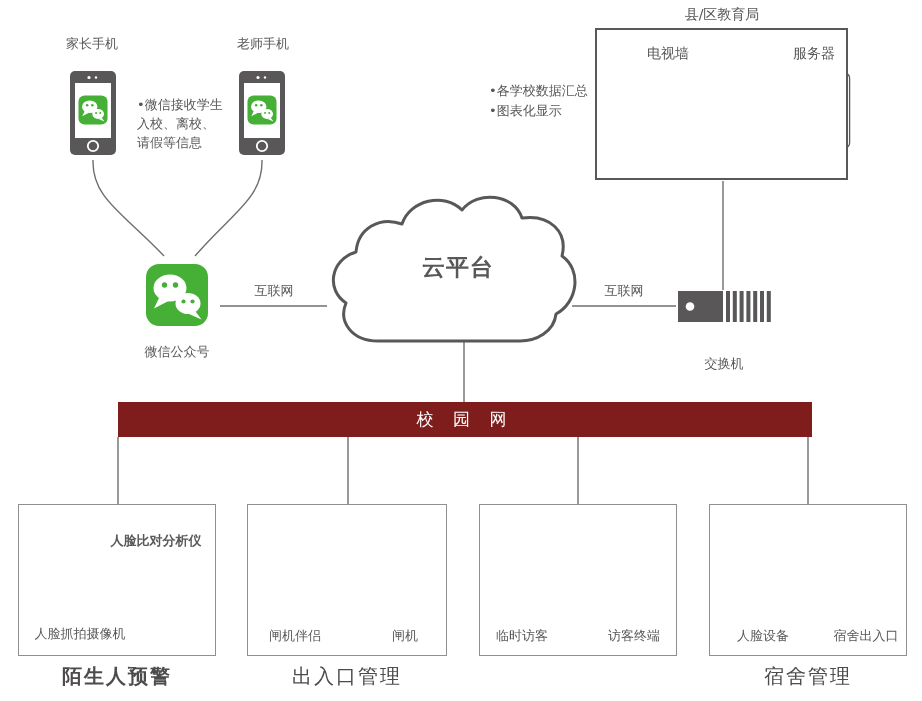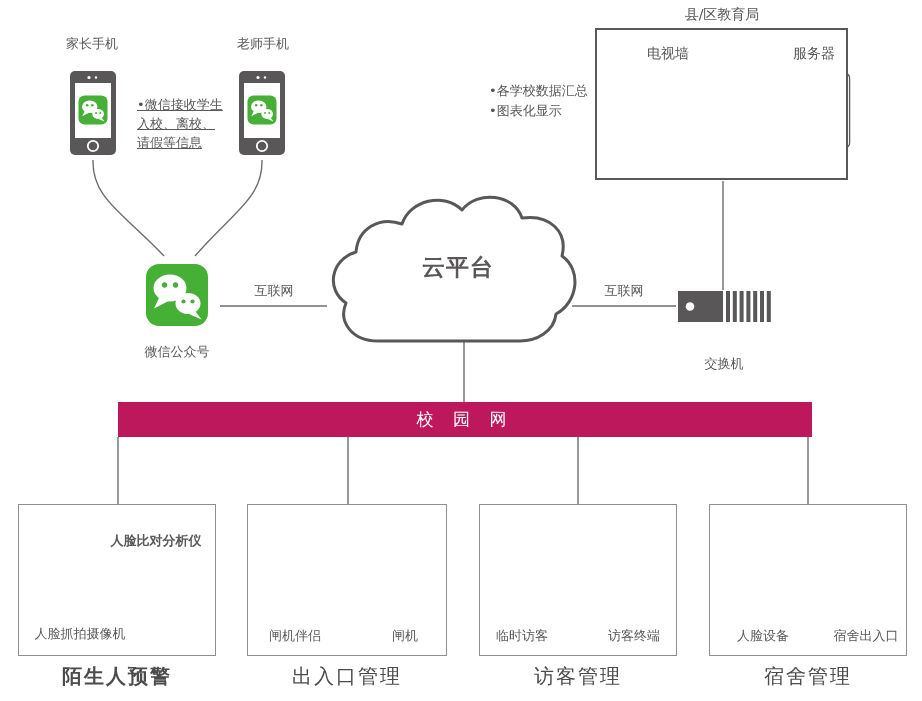--- a/index.html
+++ b/index.html
@@ -9,33 +9,33 @@
   }
   .lbl{position:absolute;font-size:13px;color:#595757;white-space:nowrap;line-height:1.2;}
   .lbl.center{text-align:center;}
   svg{position:absolute;left:0;top:0;}
   #diagram-svg{width:922px;height:701px;}
   .bureau-box{
     position:absolute;left:595px;top:28px;width:253px;height:152px;
     border:2px solid #595757;background:#fff;box-sizing:border-box;
   }
   .campus-bar{
-    position:absolute;left:118px;top:402px;width:694px;height:35px;background:#be185d;
+    position:absolute;left:118px;top:402px;width:694px;height:35px;background:#7f1d1d;
     color:#fff;font-size:17px;letter-spacing:7px;display:flex;align-items:center;justify-content:center;
   }
   .module-box{
     position:absolute;top:504px;height:152px;border:1px solid #8f8f8f;background:#fff;box-sizing:border-box;
   }
   .module-title{
     position:absolute;top:663px;font-size:20px;color:#4d4b4b;letter-spacing:2px;text-align:center;white-space:nowrap;
   }
   .cloud-text{
     position:absolute;left:348px;width:220px;text-align:center;font-weight:bold;color:#595757;font-size:23px;letter-spacing:1px;white-space:nowrap;
   }
-  .note{position:absolute;left:137px;top:95px;font-size:13px;line-height:19px;color:#595757;text-decoration:underline;}
+  .note{position:absolute;left:137px;top:95px;font-size:13px;line-height:19px;color:#595757;}
 </style>
 </head>
 <body>
 
 <div id="canvas">
 
   <svg id="diagram-svg" viewBox="0 0 922 701">
     <defs>
       <symbol id="wechat-icon" viewBox="0 0 64 64">
         <rect x="1" y="1" width="62" height="62" rx="13" fill="#45B035"></rect>
@@ -275,16 +275,15 @@
   <div class="lbl center" style="left:20px;top:626px;width:120px;">人脸抓拍摄像机</div>
   <div class="lbl center" style="left:235px;top:628px;width:120px;">闸机伴侣</div>
   <div class="lbl center" style="left:345px;top:628px;width:120px;">闸机</div>
   <div class="lbl center" style="left:462px;top:628px;width:120px;">临时访客</div>
   <div class="lbl center" style="left:574px;top:628px;width:120px;">访客终端</div>
   <div class="lbl center" style="left:703px;top:628px;width:120px;">人脸设备</div>
   <div class="lbl center" style="left:806px;top:628px;width:120px;">宿舍出入口</div>
 
   <div class="module-title" style="left:37px;width:160px;font-weight:bold;">陌生人预警</div>
   <div class="module-title" style="left:267px;width:160px;">出入口管理</div>
-  <div class="module-title" style="left:498px;width:160px;">访客管理</div>
   <div class="module-title" style="left:728px;width:160px;">宿舍管理</div>
 
 </div>
 
 </body></html>

